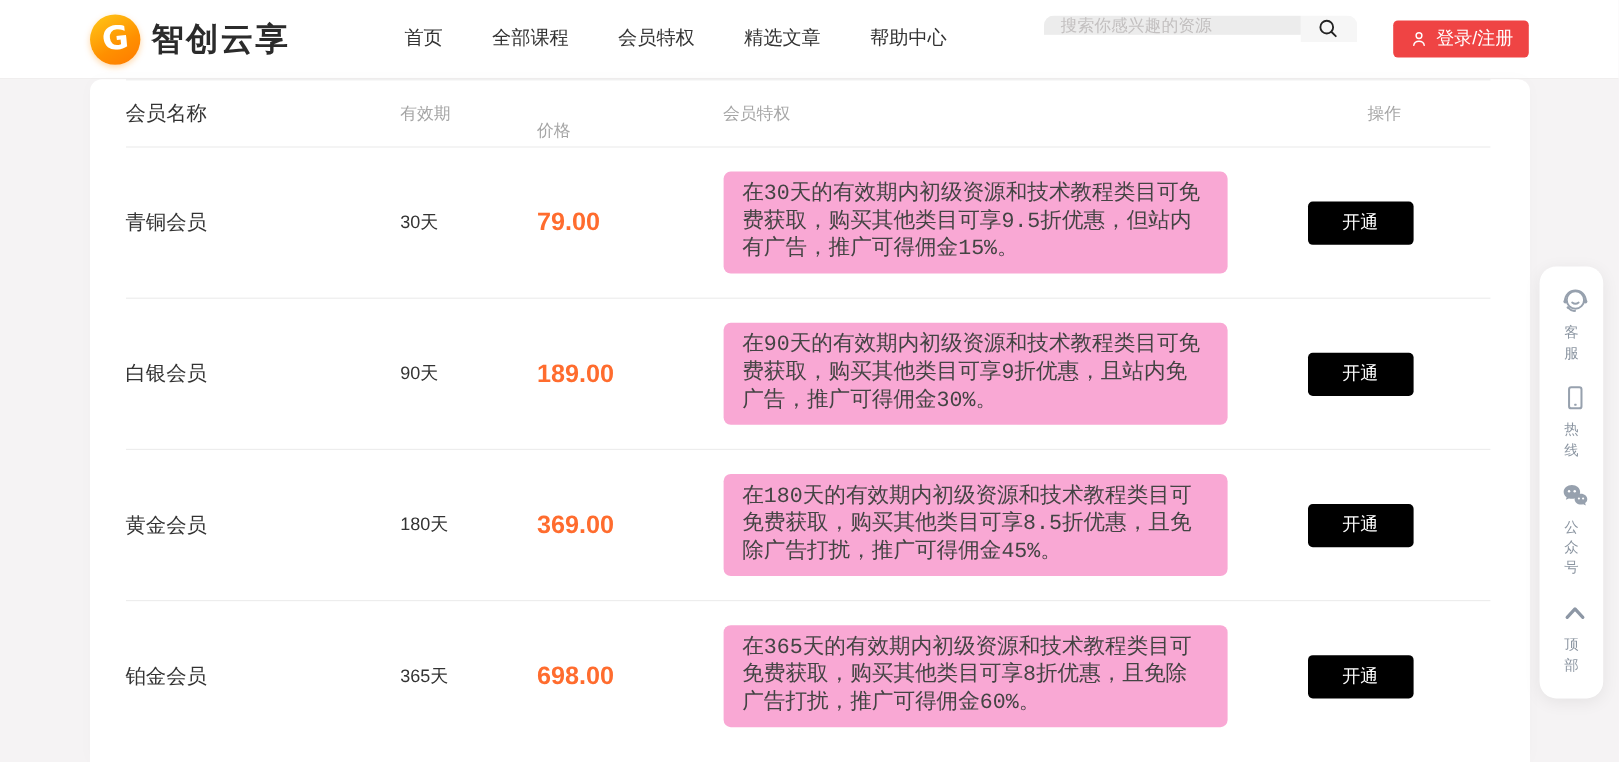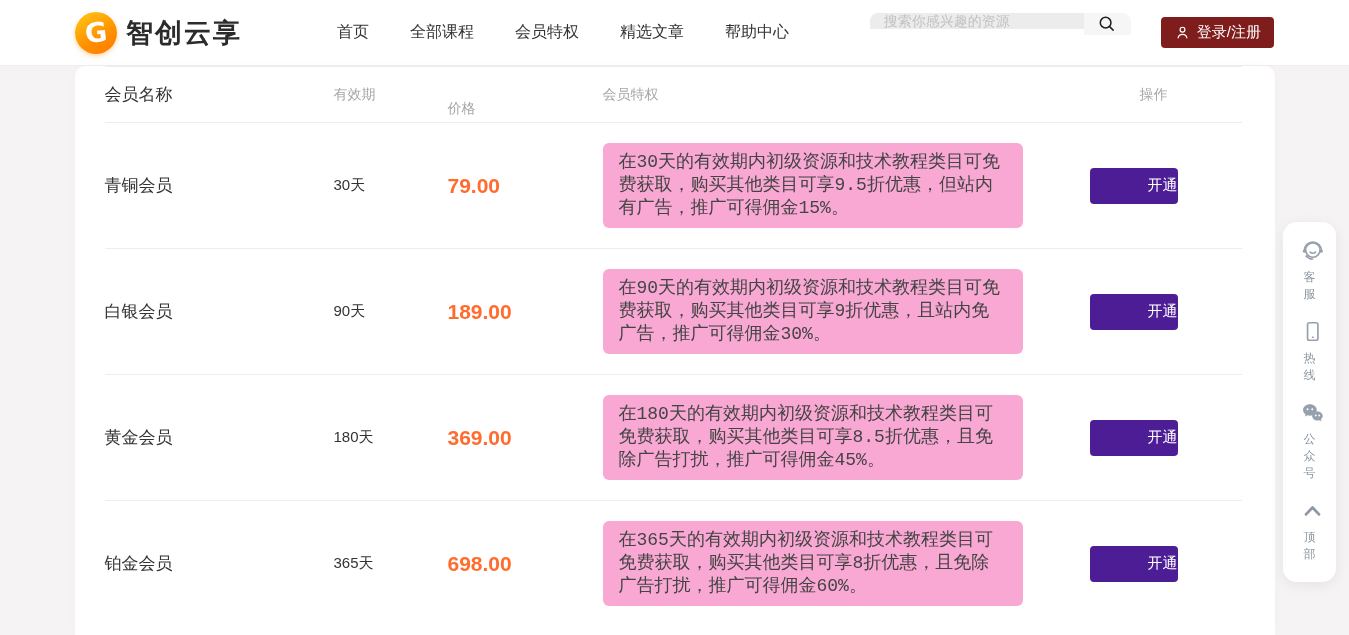--- a/index.html
+++ b/index.html
@@ -47,21 +47,21 @@
     font-size: 14px; color: #333; padding: 0 14px;
     font-family: "Liberation Sans", "DejaVu Sans", sans-serif;
   }
   .search-input::placeholder { color: #c3c0c0; }
   .search-btn {
     width: 47px; background: #f6f6f6; border: none; cursor: pointer;
     display: flex; align-items: center; justify-content: center;
   }
   .login-btn {
     margin: 0 75px 0 30px; height: 31px; padding: 0 13px;
-    background: #7f1d1d; border: none; border-radius: 4px; cursor: pointer;
+    background: #ef4444; border: none; border-radius: 4px; cursor: pointer;
     display: flex; align-items: center; gap: 6px;
     color: #ffffff; font-size: 15px; white-space: nowrap;
     font-family: "Liberation Sans", "DejaVu Sans", sans-serif;
     text-align: center;
   }
 
   
   .card {
     width: 1200px; margin: 0 auto; background: #ffffff;
     border-radius: 10px 10px 0 0; min-height: 569px;
@@ -84,24 +84,23 @@
   .c-name     { width: 229px; font-size: 17px; color: #333333; }
   .c-duration { width: 114px; font-size: 15px; color: #333333; }
   .c-price    { width: 155px; font-size: 21px; font-weight: 700; color: #ff6c2e; }
   .c-features {
     width: 420px; background: #f9a8d4; border-radius: 6px;
     padding: 8px 16px; font-size: 18px; line-height: 23px; color: #444444; font-family: Liberation Mono, monospace;
   }
   .h-features { width: 420px; }
   .c-action { margin-left: auto; width: 88px; text-align: center; }
   .open-btn {
-    width: 88px; height: 36px; background: #4c1d95; border: none;
+    width: 88px; height: 36px; background: #000000; border: none;
     border-radius: 4px; color: #ffffff; font-size: 15px; cursor: pointer;
     font-family: Liberation Serif, serif;
-    text-align: right;
   }
 
   
   .fab {
     position: fixed; right: 13px; top: 222px; width: 53px;
     background: #ffffff; border-radius: 14px;
     box-shadow: 0 3px 14px rgba(0,0,0,.07);
     padding: 15px 16px 4px; text-align: center;
   }
   .fab-item { margin-bottom: 15px; cursor: pointer; }

